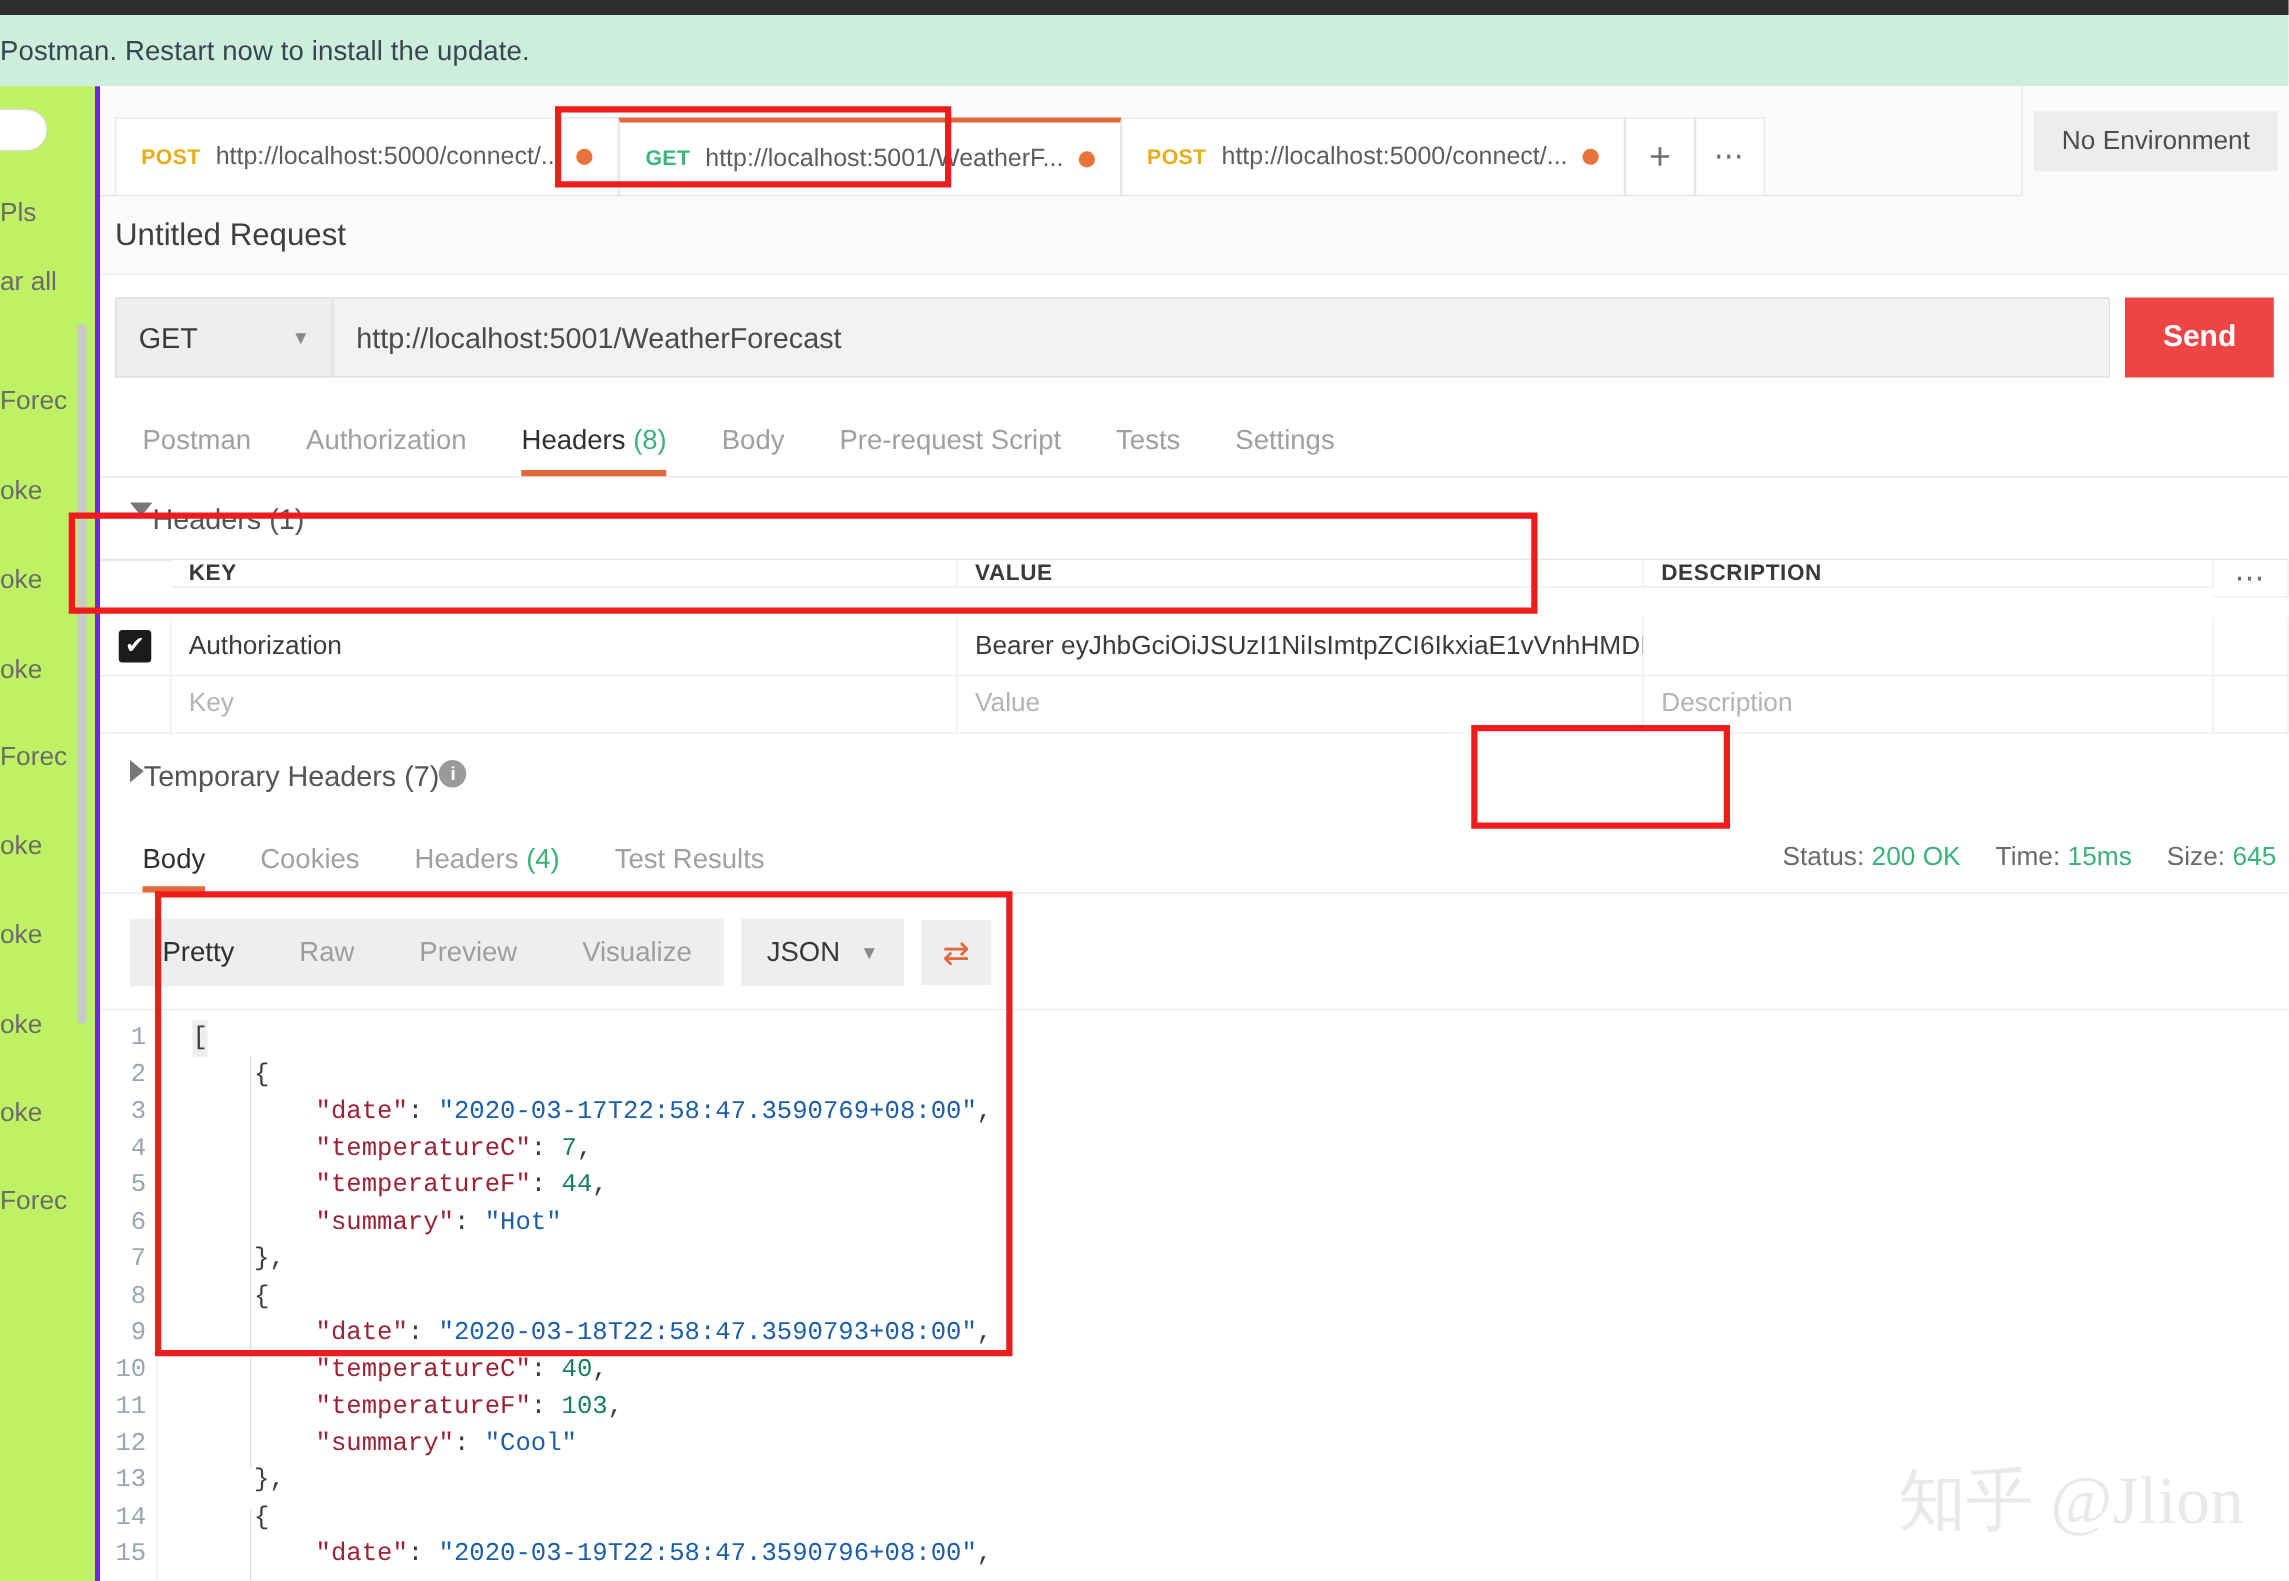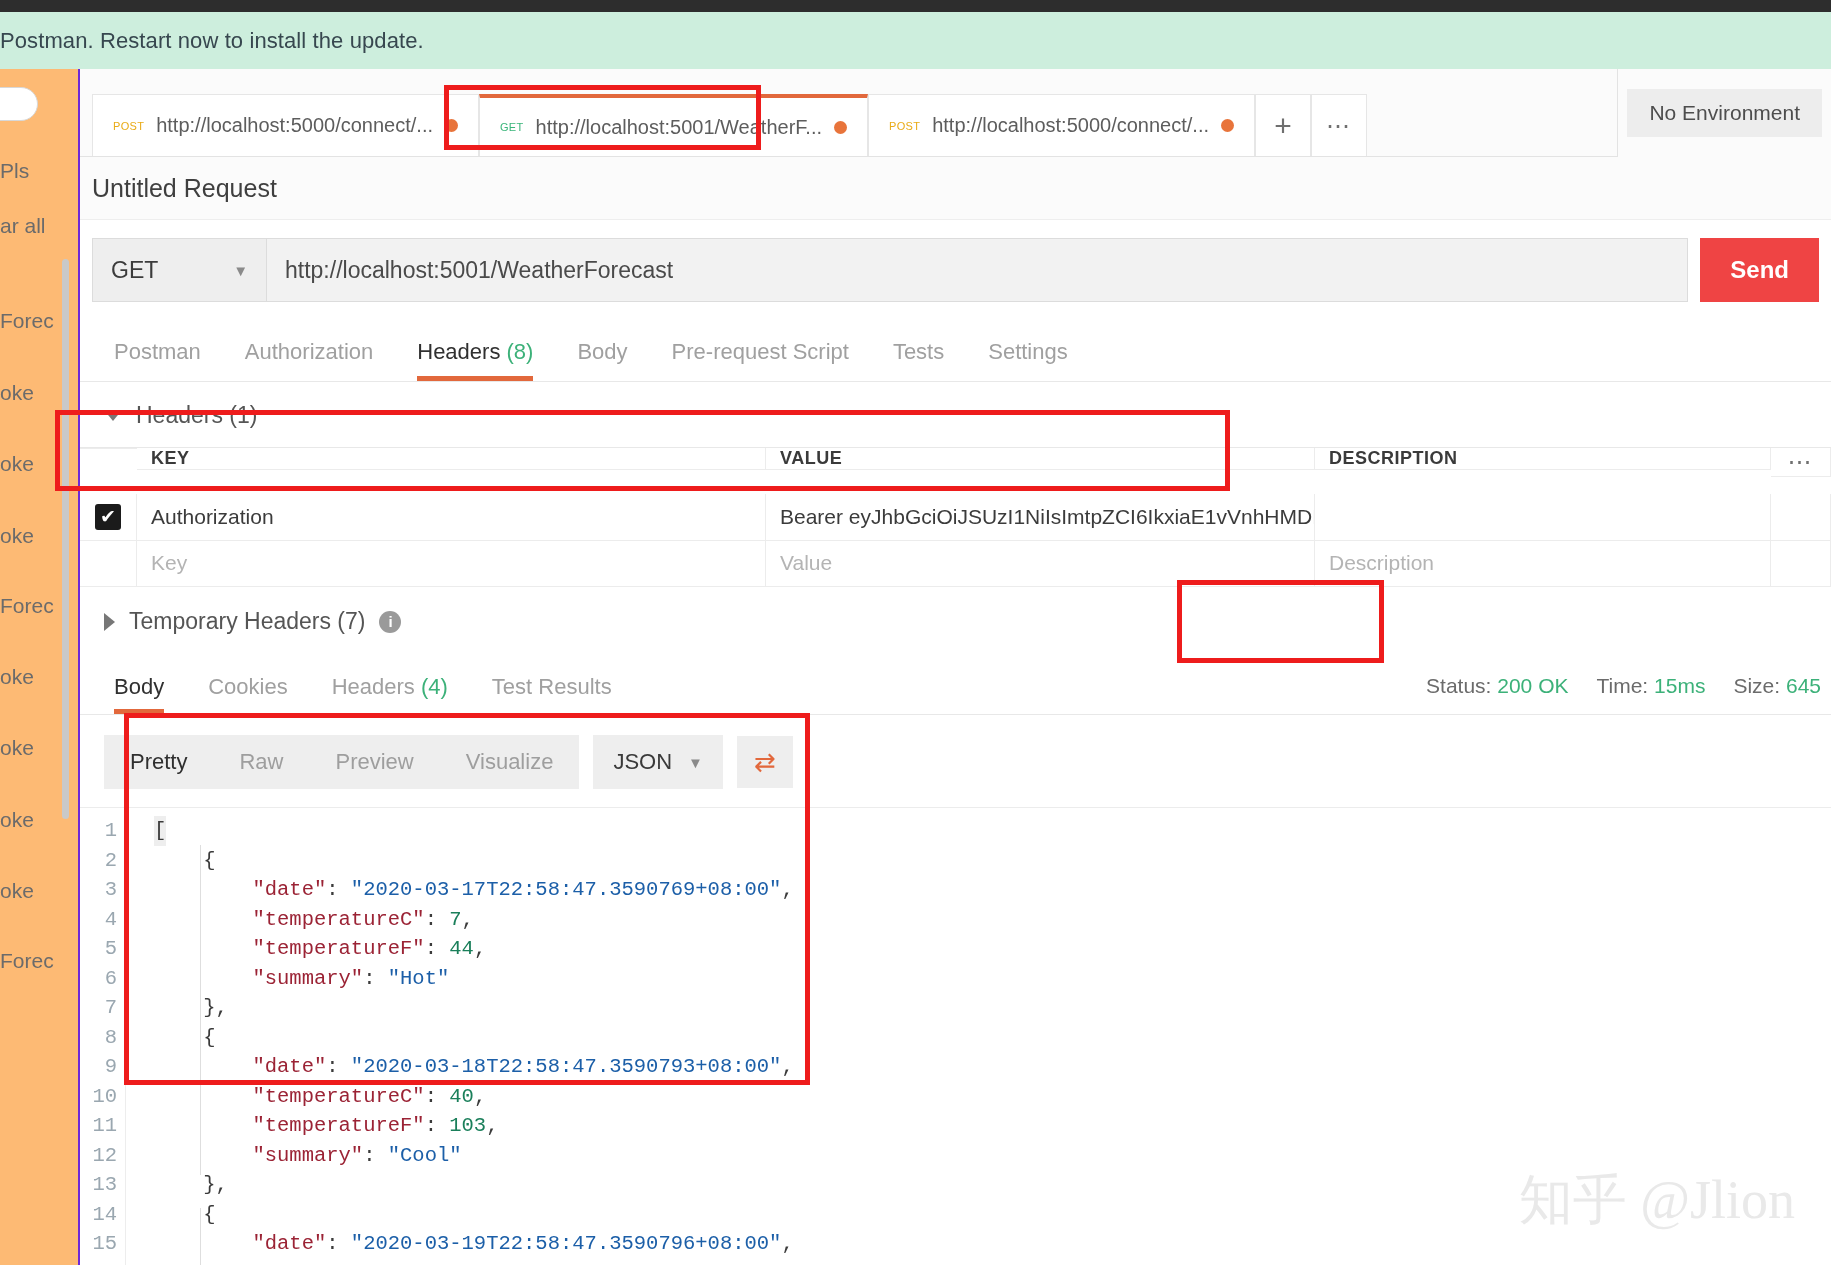--- a/index.html
+++ b/index.html
@@ -27,22 +27,22 @@
     color: #37474f;
     letter-spacing: .1px;
   }
 
   
   .shell { display: flex; height: 1196px; }
 
   
   .sidebar {
     width: 80px;
-    background: #fdba74;
-    border-right: 2px solid #6d28d9;
+    background: #bef264;
+    border-right: 4px solid #6d28d9;
     position: relative;
     overflow: hidden;
     flex: 0 0 80px;
   }
   .sb-pill {
     position: absolute;
     left: -52px; top: 18px;
     width: 90px; height: 34px;
     border: 1px solid #d8d8d8;
     border-radius: 20px;
@@ -81,21 +81,21 @@
     padding: 0 20px;
     background: #fff;
     border: 1px solid #e6e6e6;
     border-bottom: none;
     font-size: 20px;
     color: #5c5c5c;
     white-space: nowrap;
     position: relative;
   }
   .req-tab.active { border-top: 4px solid #e2683c; }
-  .verb { font-size: 11px; font-weight: normal; letter-spacing: .3px; }
+  .verb { font-size: 17px; font-weight: bold; letter-spacing: .3px; }
   .verb.post { color: #e9ab17; }
   .verb.get  { color: #3ab57a; }
   .tab-url { color: #5d5d5d; font-size: 20px; }
   .dot-unsaved {
     width: 13px; height: 13px; border-radius: 50%;
     background: #e8743b; flex: 0 0 13px;
   }
   .tab-plus, .tab-dots {
     width: 56px; height: 62px;
     display: flex; align-items: center; justify-content: center;
@@ -168,21 +168,21 @@
   .rtab.active { color: #303030; }
   .rtab.active::after {
     content: ""; position: absolute;
     left: 22px; right: 22px; bottom: 0;
     height: 5px; background: #e2683c;
   }
   .cnt { color: #3cb179; }
 
   
   .hdr-section-title {
-    display: flex; align-items: center; gap: 14px;
+    display: flex; align-items: flex-start; 
     padding: 20px 0 18px 24px;
     font-size: 23px; color: #555;
   }
   .tri-down { width: 0; height: 0; border-left: 9px solid transparent;
               border-right: 9px solid transparent; border-top: 11px solid #777; }
   .tri-right { width: 0; height: 0; border-top: 9px solid transparent;
                border-bottom: 9px solid transparent; border-left: 11px solid #777; }
 
   .tbl { border-top: 1px solid #e8e8e8; }
   .trow { display: flex; height: 46px; align-items: flex-start; }

